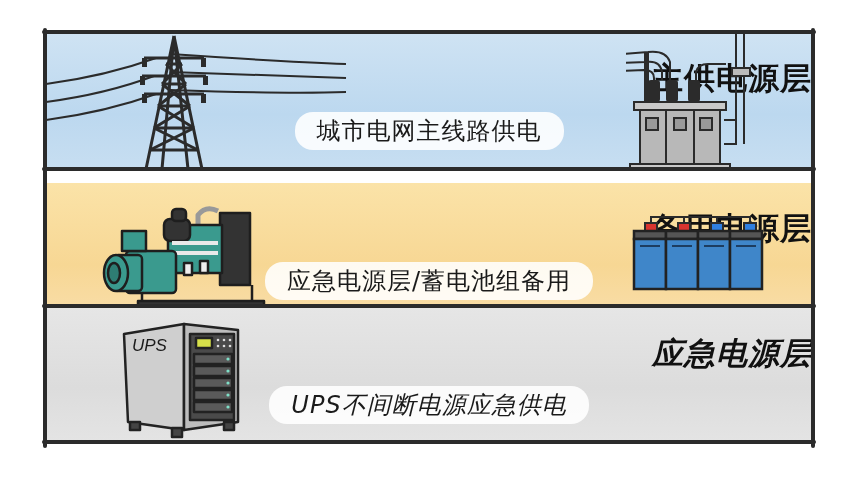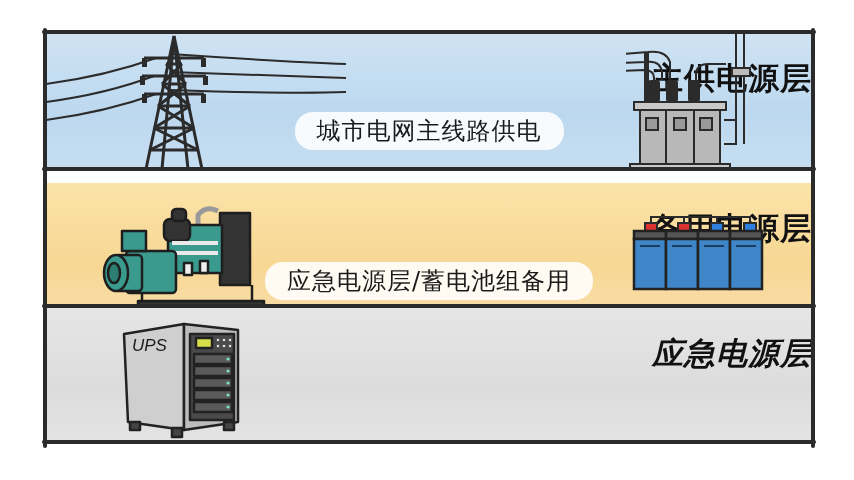--- a/index.html
+++ b/index.html
@@ -154,20 +154,21 @@
             <circle cx="104" cy="22" r="1.3"></circle>
             <circle cx="110" cy="22" r="1.3"></circle>
           <circle cx="98" cy="28" r="1.3"></circle>
             <circle cx="104" cy="28" r="1.3"></circle>
             <circle cx="110" cy="28" r="1.3"></circle>
           </g>
       </svg>
       <span style="position:absolute;left:12px;top:18px;font-size:17px;color:#1a1a1a;font-family:'Liberation Sans',sans-serif;">UPS</span>
     </div>
     <div class="title" style="top:27px">应急电源层</div>
+    <div class="sub-wrap" style="top:80px"><span class="sub">UPS不间断电源应急供电</span></div>
   </div>
 
   <div class="hline" style="top:-2px"></div>
   <div class="hline" style="top:135px"></div>
   <div class="hline" style="top:272px"></div>
   <div class="hline" style="top:408px"></div>
   <div class="vline" style="left:-3px"></div>
   <div class="vline" style="left:765px"></div>
 </div>
 

